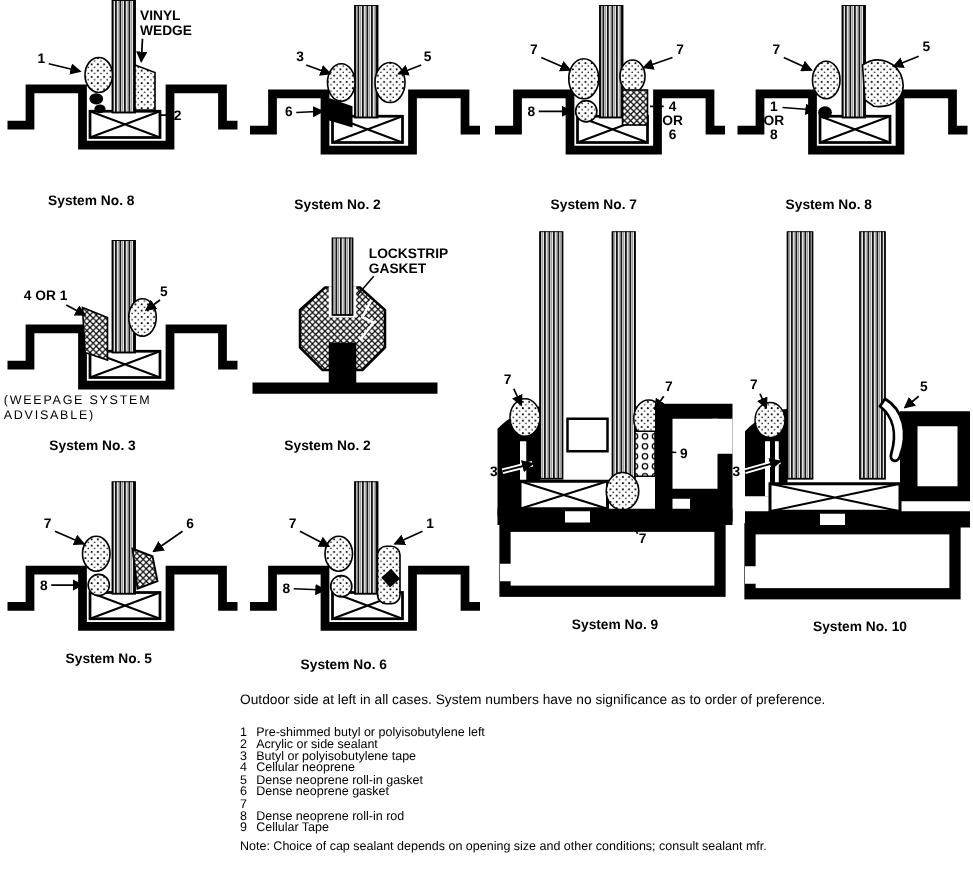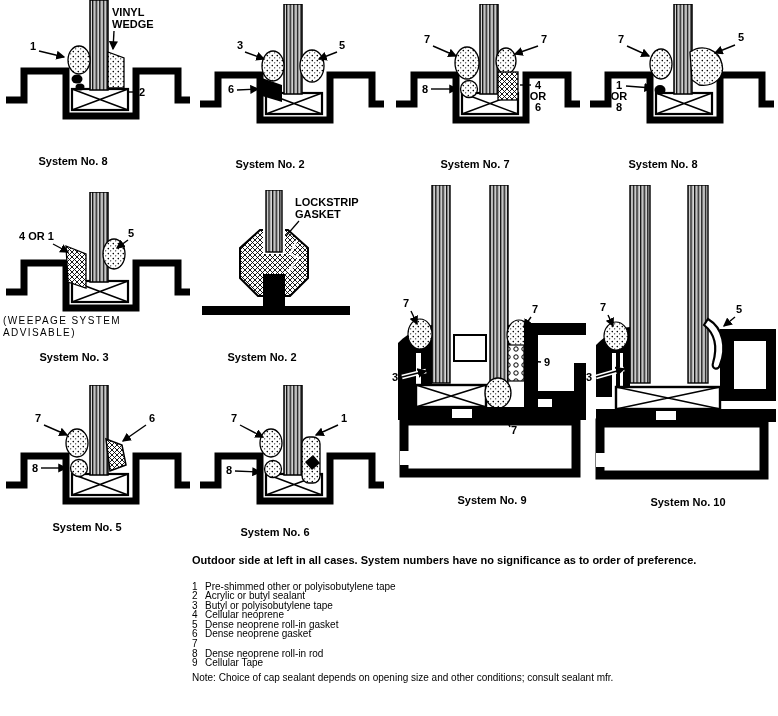--- a/index.html
+++ b/index.html
@@ -3,21 +3,21 @@
 <meta charset="utf-8">
 <style>
   html,body{margin:0;padding:0;background:#fff}
   .page{position:relative;width:778px;height:716px;background:#fff;color:#000;
         font-family:"Liberation Sans",sans-serif;overflow:hidden}
   .fig{position:absolute;margin:0;padding:0}
   .cap{position:absolute;transform:translateX(-50%);font-weight:bold;font-size:11px;white-space:nowrap}
   .note{position:absolute;font-size:10px;letter-spacing:1.4px;line-height:11.5px;white-space:nowrap}
   .art text{font-family:"Liberation Sans",sans-serif;font-weight:bold;font-size:11px;fill:#000}
   .footer{position:absolute;left:192px;top:554px;width:505px}
-  .bnote{margin:0 0 15px 0;font-weight:bold;font-size:11px;line-height:12.5px}
+  .bnote{margin:0 0 15px 0;font-weight:normal;font-size:11px;line-height:12.5px}
   .kh{font-size:10.5px;margin:0 0 5px 0}
   .krow{display:flex;font-size:10px;line-height:9.6px}
   .krow .n{width:13px;flex:none}
   .knote{margin:5px 0 0 0;font-size:10px;line-height:10px}
 </style>
 </head>
 <body>
 
 <div class="page">
 
@@ -422,25 +422,25 @@
       <line x1="10" y1="192" x2="38" y2="184" stroke="#fff" stroke-width="4.5"></line>
       <line x1="10" y1="192" x2="38" y2="184" stroke="#000" stroke-width="1.5" marker-end="url(#ar10)"></line>
     </svg>
   </figure>
   <div class="cap" style="left:688px;top:496px">System No. 10</div>
 
   <div class="footer">
     <p class="bnote">Outdoor side at left in all cases. System numbers have no significance as to order of preference.</p>
     <div class="krow">
         <span class="n">1</span>
-        <span>Pre-shimmed other or polyisobutylene tape</span>
+        <span>Pre-shimmed butyl or polyisobutylene left</span>
       </div>
     <div class="krow">
         <span class="n">2</span>
-        <span>Acrylic or butyl sealant</span>
+        <span>Acrylic or side sealant</span>
       </div>
     <div class="krow">
         <span class="n">3</span>
         <span>Butyl or polyisobutylene tape</span>
       </div>
     <div class="krow">
         <span class="n">4</span>
         <span>Cellular neoprene</span>
       </div>
     <div class="krow">

